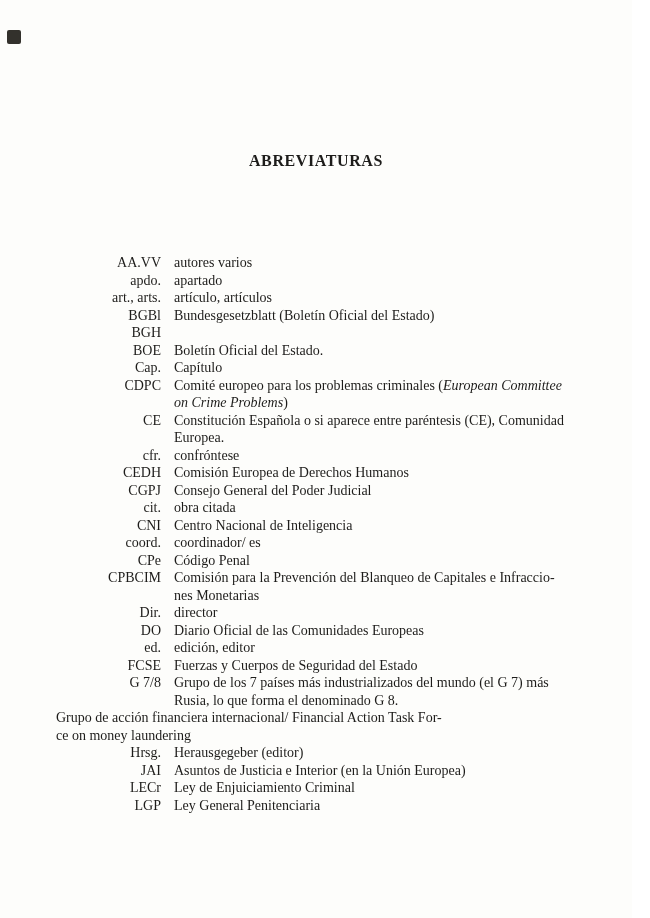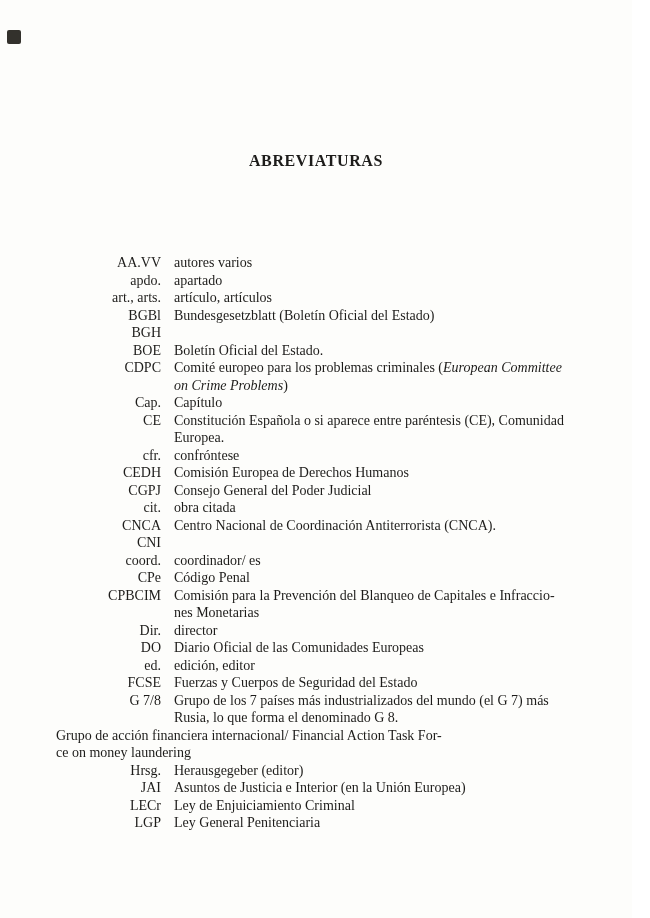--- a/index.html
+++ b/index.html
@@ -85,27 +85,27 @@
         <span class="def"><span>Bundesgesetzblatt (Boletín Oficial del Estado)</span></span>
       </div>
       <div class="row">
         <span class="abbr">BGH</span>
       </div>
       <div class="row">
         <span class="abbr">BOE</span>
         <span class="def"><span>Boletín Oficial del Estado.</span></span>
       </div>
       <div class="row">
+        <span class="abbr">Cap.</span>
+        <span class="def"><span>Capítulo</span></span>
+      </div>
+      <div class="row">
         <span class="abbr">CDPC</span>
         <span class="def"><span>Comité europeo para los problemas criminales (</span><span class="it">European Committee
 on Crime Problems</span><span>)</span></span>
-      </div>
-      <div class="row">
-        <span class="abbr">Cap.</span>
-        <span class="def"><span>Capítulo</span></span>
       </div>
       <div class="row">
         <span class="abbr">CE</span>
         <span class="def"><span>Constitución Española o si aparece entre paréntesis (CE), Comunidad
 Europea.</span></span>
       </div>
       <div class="row">
         <span class="abbr">cfr.</span>
         <span class="def"><span>confróntese</span></span>
       </div>
@@ -115,25 +115,22 @@
       </div>
       <div class="row">
         <span class="abbr">CGPJ</span>
         <span class="def"><span>Consejo General del Poder Judicial</span></span>
       </div>
       <div class="row">
         <span class="abbr">cit.</span>
         <span class="def"><span>obra citada</span></span>
       </div>
       <div class="row">
-        <span class="abbr">CNCA</span>
-        <span class="def"><span>Centro Nacional de Coordinación Antiterrorista (CNCA).</span></span>
-      </div>
-      <div class="row">
         <span class="abbr">CNI</span>
+        <span class="def"><span>Centro Nacional de Inteligencia</span></span>
       </div>
       <div class="row">
         <span class="abbr">coord.</span>
         <span class="def"><span>coordinador/ es</span></span>
       </div>
       <div class="row">
         <span class="abbr">CPe</span>
         <span class="def"><span>Código Penal</span></span>
       </div>
       <div class="row">

